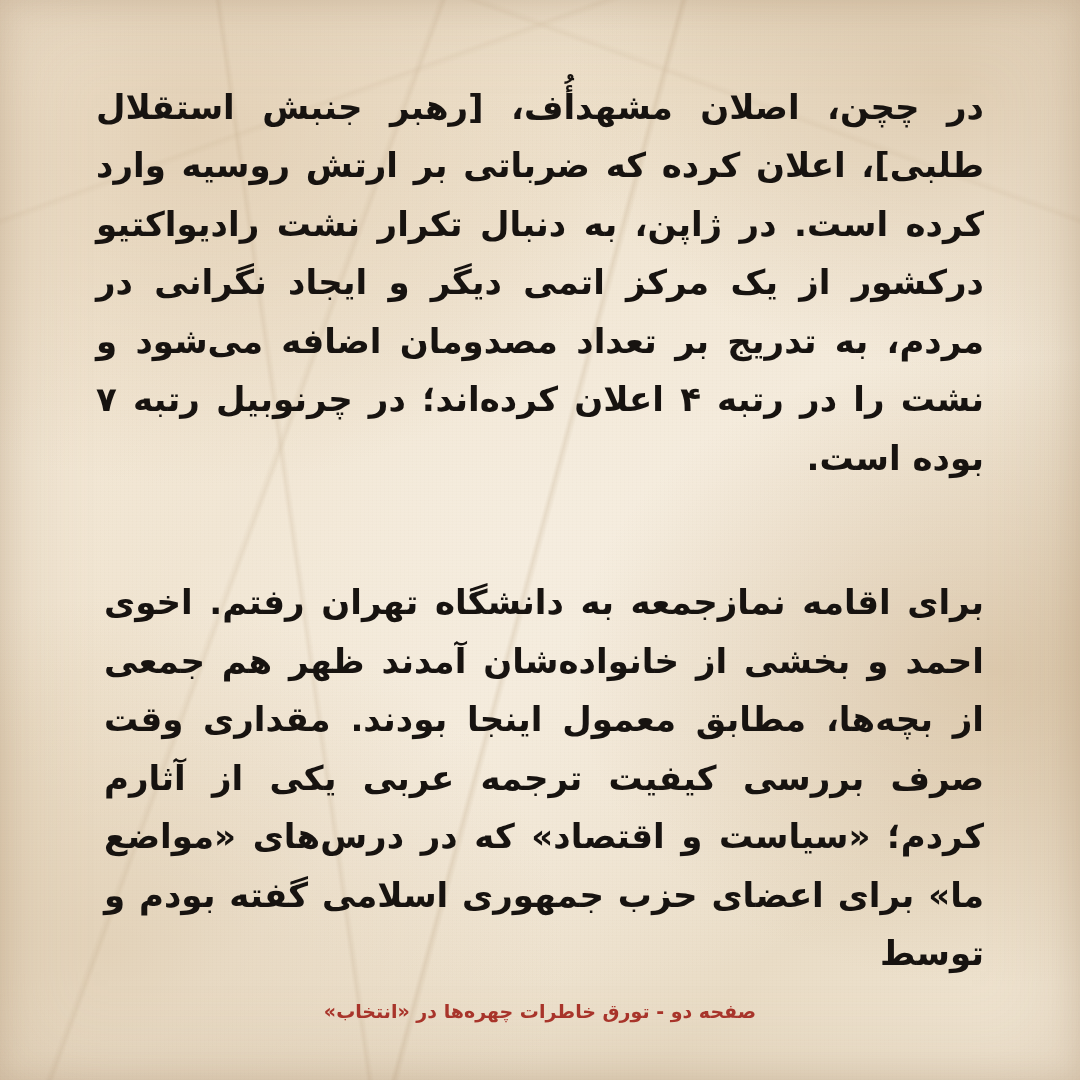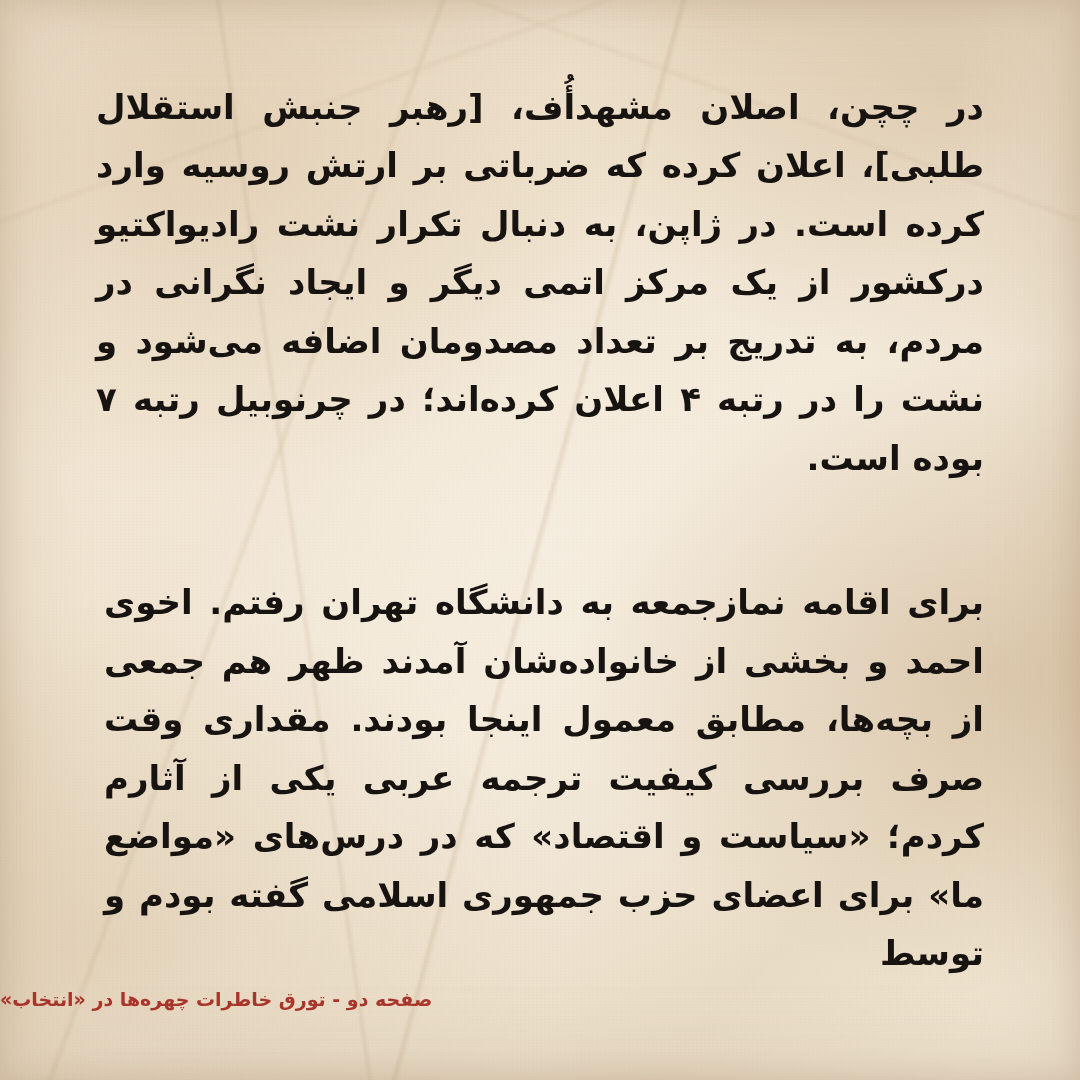--- a/index.html
+++ b/index.html
@@ -85,22 +85,22 @@
   p.para + p.para {
     margin-top: 86px;
     margin-left: 8px;
   }
 
   
   .footer {
     position: absolute;
     left: 0;
     right: 0;
-    bottom: 70px;
-    text-align: left;
+    bottom: 58px;
+    text-align: center;
     direction: rtl;
   }
   .footer .credit {
     display: inline-block;
     color: #a8342a;
     font-size: 19px;
     font-weight: 700;
     letter-spacing: 0;
   }
 </style>

